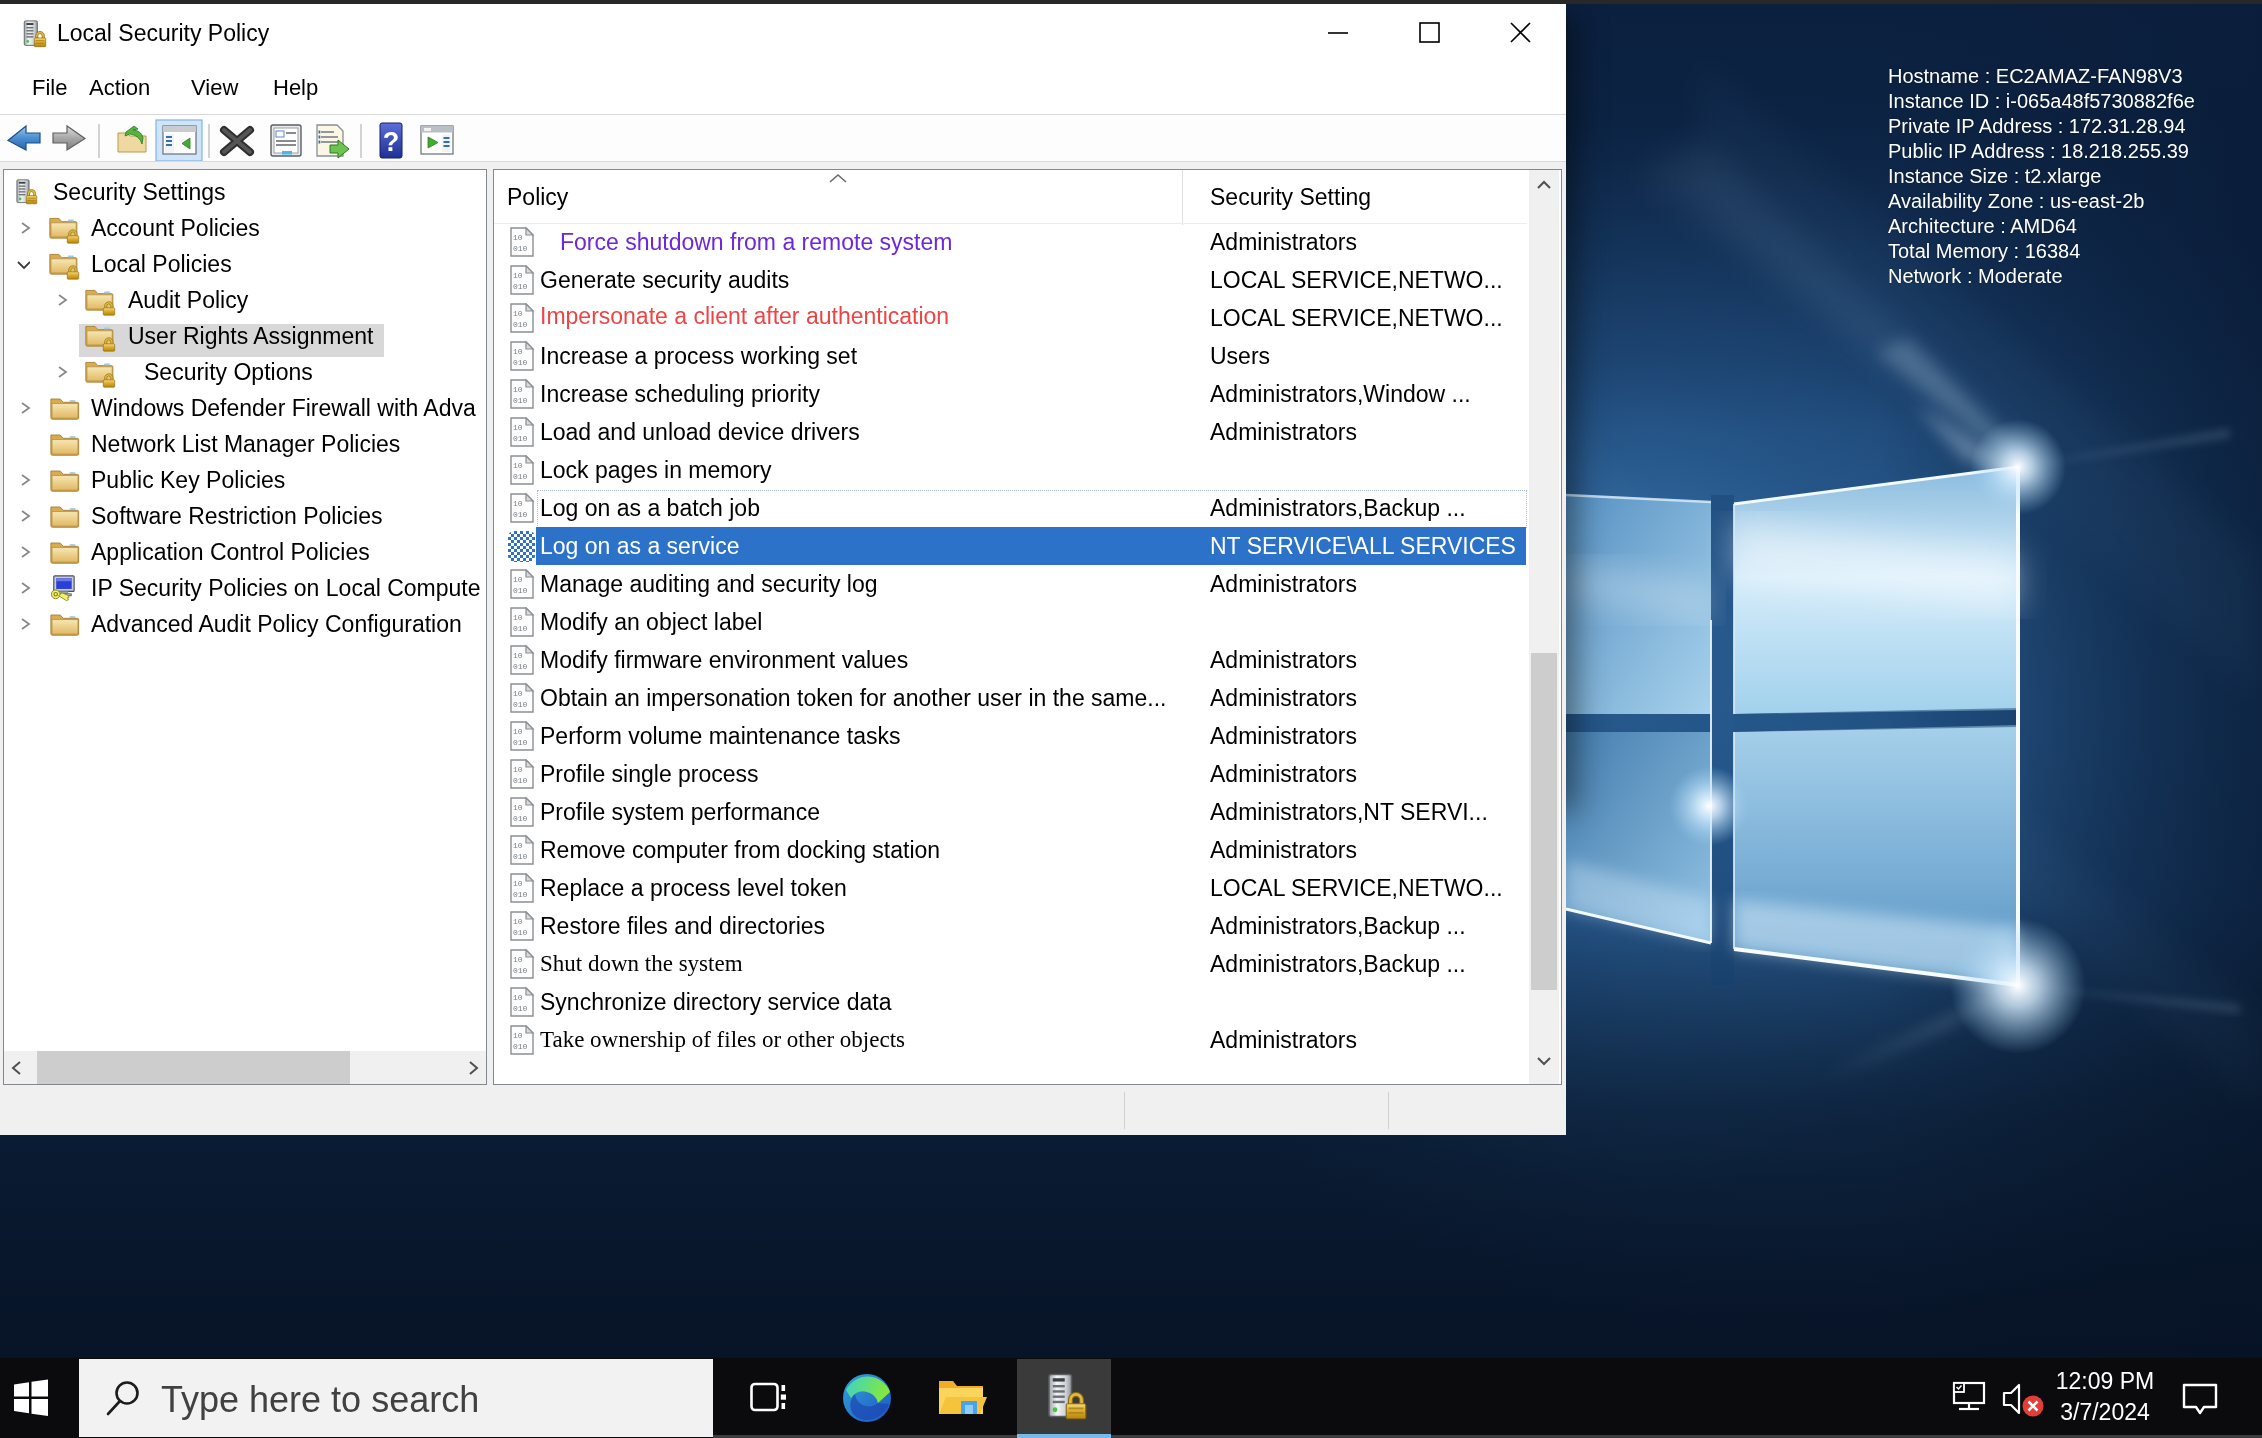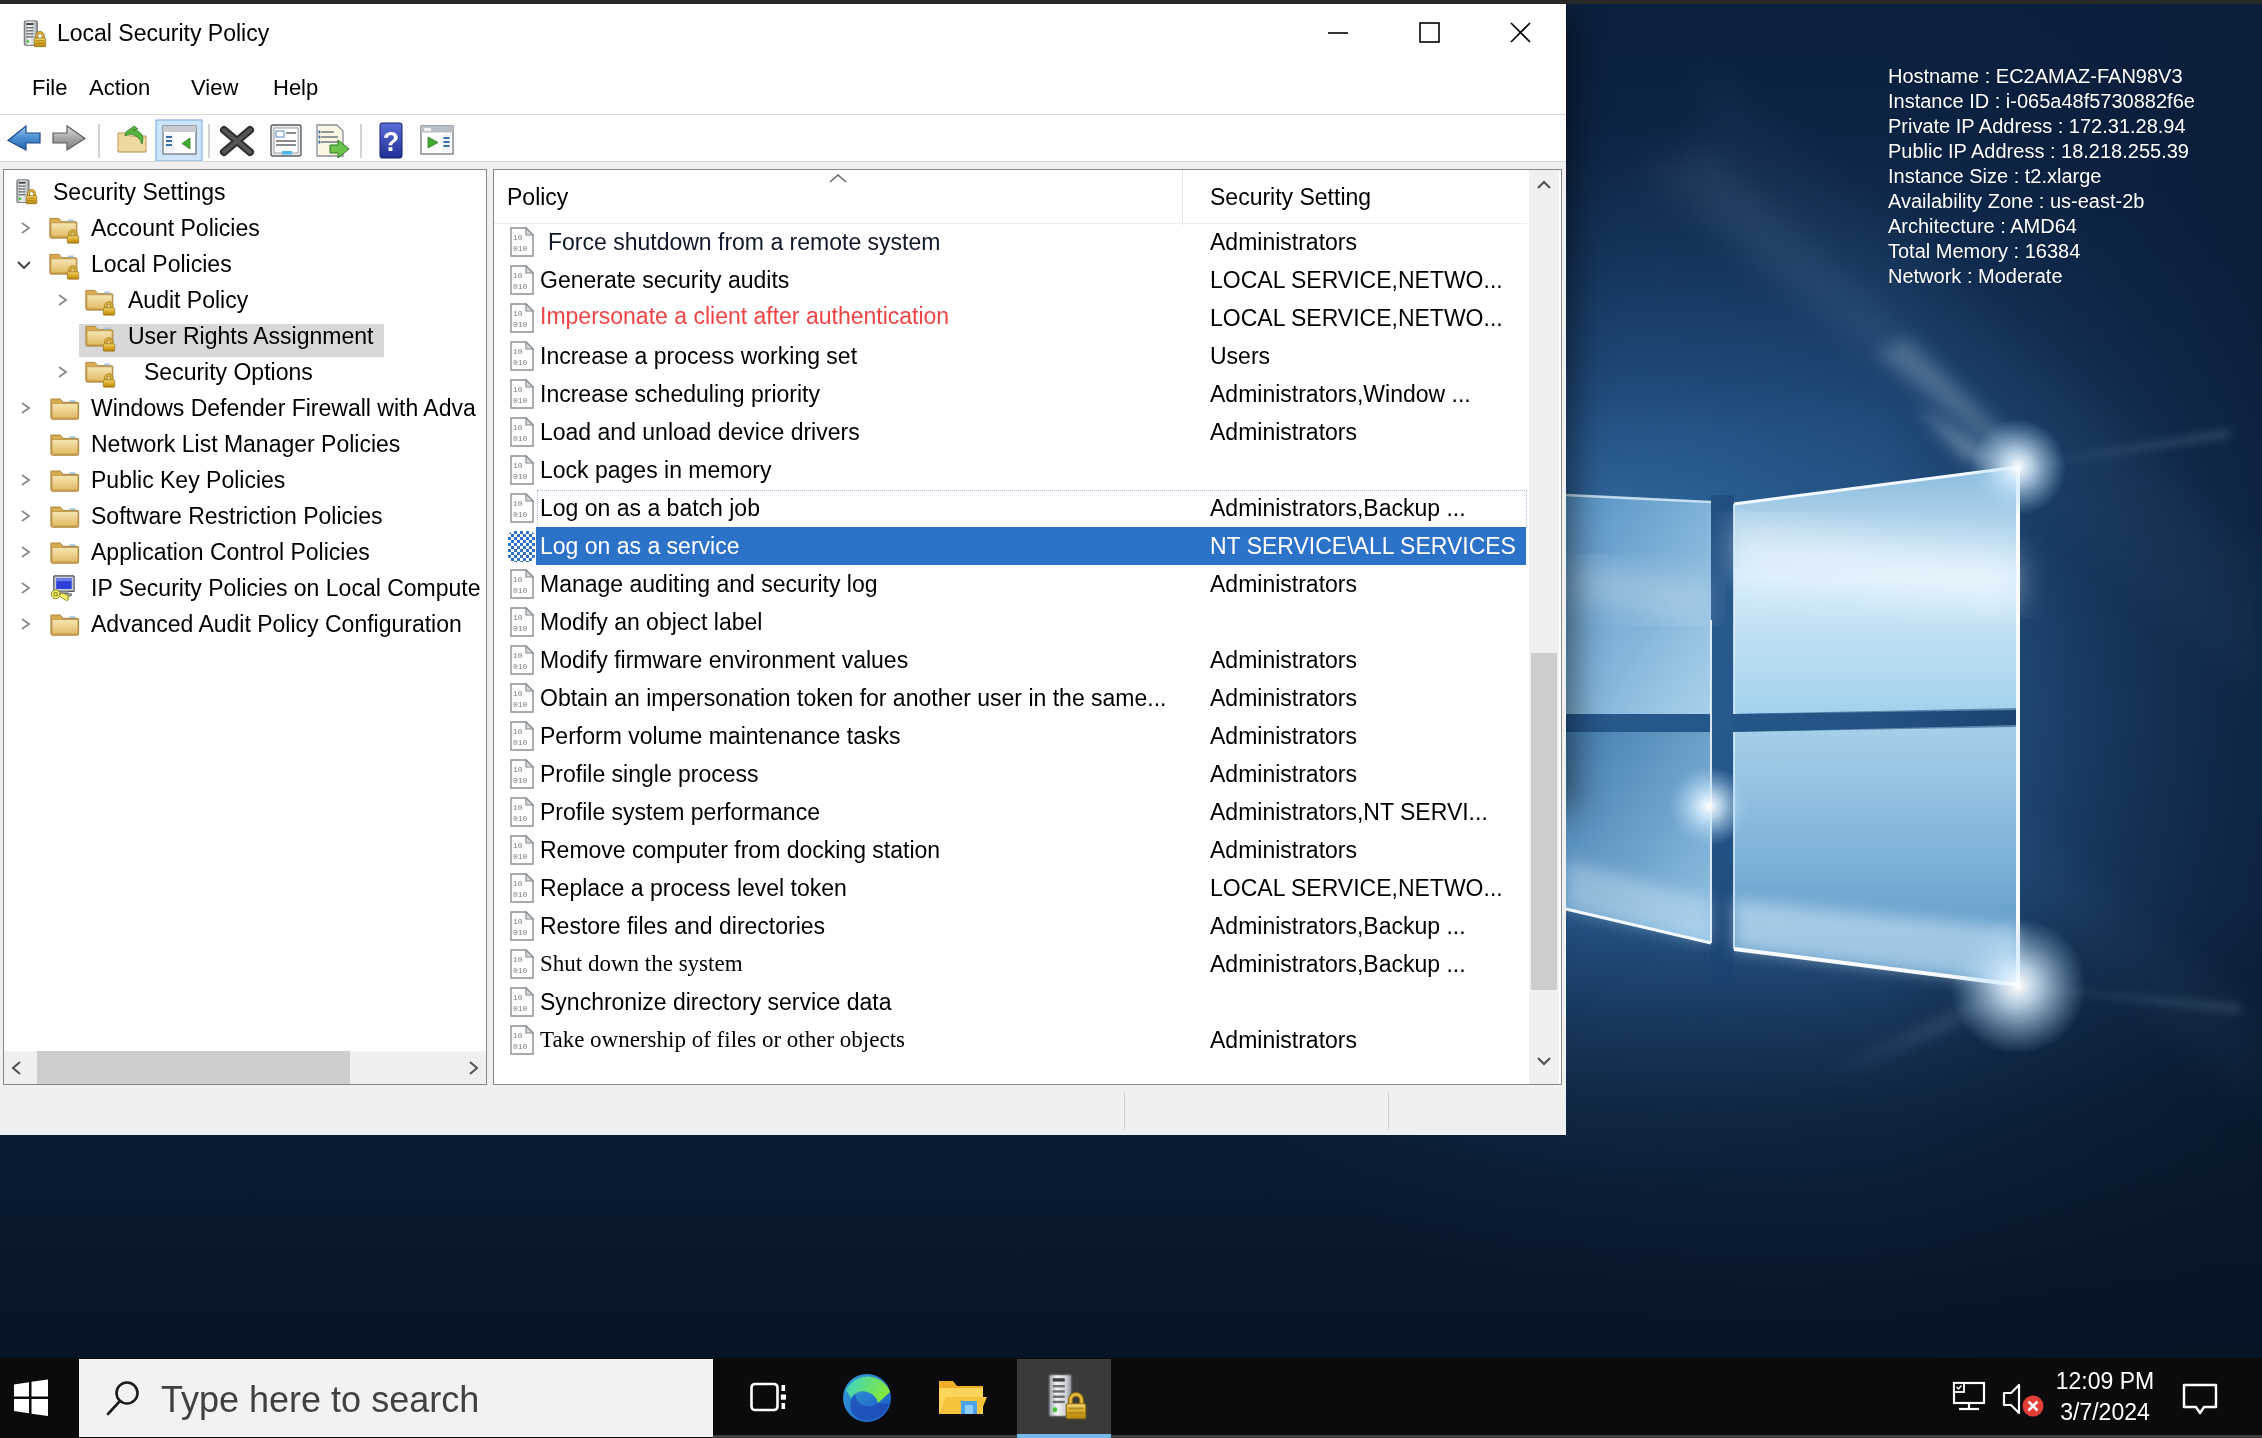--- a/index.html
+++ b/index.html
@@ -446,21 +446,21 @@
       <div class="abs" style="left:1182px;top:166px;width:1px;height:55px;background:#e0e0e0;"></div>
       <svg class="abs" style="left:828px;top:168px;" width="20" height="12">
           <path d="M2 10 l8 -7 l8 7" fill="none" stroke="#6a6a6a" stroke-width="1.6"></path>
         </svg>
       <div class="lrow" style="left:507px;top:174px;">Policy</div>
       <div class="lrow" style="left:1210px;top:174px;">Security Setting</div>
       <div class="abs" style="left:494px;top:219px;width:1033px;height:1px;background:#ededed;"></div>
       <svg class="abs" style="left:509px;top:223px;" width="26" height="30">
           <use href="#i-doc"></use>
         </svg>
-      <div class="lrow" style="left:548px;top:219px;color:#0f172a;">Force shutdown from a remote system</div>
+      <div class="lrow" style="left:560px;top:219px;color:#6d28d9;">Force shutdown from a remote system</div>
       <div class="lrow" style="left:1210px;top:219px;color:#000000;">Administrators</div>
       <svg class="abs" style="left:509px;top:261px;" width="26" height="30">
           <use href="#i-doc"></use>
         </svg>
       <div class="lrow" style="left:540px;top:257px;color:#000000;">Generate security audits</div>
       <div class="lrow" style="left:1210px;top:257px;color:#000000;">LOCAL SERVICE,NETWO...</div>
       <svg class="abs" style="left:509px;top:299px;" width="26" height="30">
           <use href="#i-doc"></use>
         </svg>
       <div class="lrow" style="left:540px;top:293px;color:#ef4444;text-align:center;">Impersonate a client after authentication</div>

